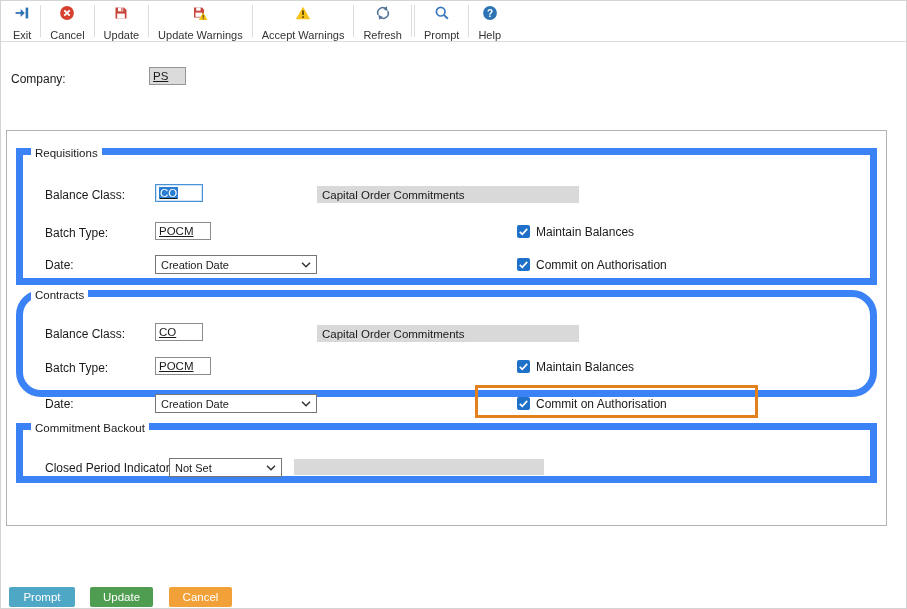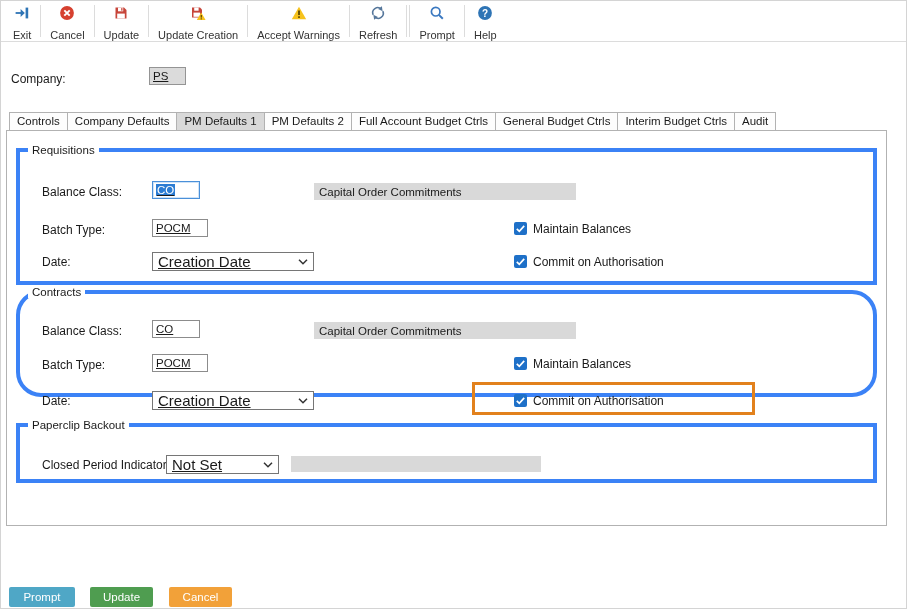--- a/index.html
+++ b/index.html
@@ -15,32 +15,32 @@
   .tb-sep { width:1px; background:#dcdcdc; margin:4px 1px; }
 
   .lbl { position:absolute; font-size:12px; white-space:nowrap; }
   .field { position:absolute; display:flex; align-items:center; font-size:11.5px; }
   .input { background:#fff; border:1px solid #8c8c8c; height:18px; padding:0 3px;text-decoration:underline; }
   .input.gray { background:#dbdbdb; border-color:#949494; }
   .input.focused { border:1px solid #4a90d9; box-shadow: inset 0 0 0 1px #cfe3f7; }
   .sel-highlight { background:#2b7cd3; color:#fff; padding:0 1px; }
   .readonly { background:#d9d9d9; height:17px; padding:0 5px; color:#1a1a1a;text-align:right; }
   .select { background:#fff; border:1px solid #767676; height:19px; padding:0 5px; display:flex; align-items:center; cursor:pointer; }
-  .sel-text { flex:1; font-size:15px; white-space:nowrap;text-decoration:underline; }
+  .sel-text { flex:1; font-size:11px; white-space:nowrap; }
   .chev { line-height:0; margin-left:4px; }
   .checkbox { position:absolute; width:13px; height:13px; line-height:0; cursor:pointer; }
   .cb-label { position:absolute; font-size:12px; white-space:nowrap; }
 
   
   .tabstrip { position:absolute; left:8px; top:111px; display:flex; z-index:2; }
   .tab { height:19px; line-height:17px; border:1px solid #b2b2b2; background:#fdfdfd; padding:0 7px; font-size:11.5px; margin-right:-1px; cursor:pointer; white-space:nowrap; }
   .tab.active { background:#d9d9d9; }
 
   .panel { position:absolute; left:5px; top:129px; width:881px; height:396px; border:1px solid #b2b2b2; background:#fff; }
-  .groupbox { position:absolute; border:4px solid #3b82f6; background:#fff; }
+  .groupbox { position:absolute; border:7px solid #3b82f6; background:#fff; }
   .gb-title { position:absolute; left:8px; top:-8px; background:#fff; padding:0 4px; font-size:11.5px; }
   .highlight-box { position:absolute; border:3px solid #e2811c; pointer-events:none; }
 
   .fbtn { position:absolute; top:586px; height:20px; border:0; border-radius:2px; color:#fff; font-size:11.5px; font-family:inherit; cursor:pointer; }
   .fbtn.prompt { left:8px; width:66px; background:#4fa7c6; }
   .fbtn.update { left:89px; width:63px; background:#4f9d50; }
   .fbtn.cancel { left:168px; width:63px; background:#f2a139; }
 </style>
 </head>
 <body>
@@ -81,21 +81,21 @@
 
     <div class="tb-item">
       <span class="tb-icon"><svg width="16" height="16" viewBox="0 0 16 16">
             <path d="M2 2.5 H10 L12 4.5 V12.5 H2 Z" fill="#c7453a"></path>
             <rect x="4.2" y="2.5" width="4.4" height="3.2" fill="#fff"></rect>
             <rect x="3.5" y="7.6" width="6.6" height="4.2" fill="#fff"></rect>
             <polygon points="11.2,7.5 15.6,15 6.8,15" fill="#f6c21c"></polygon>
             <rect x="10.7" y="10" width="1.1" height="2.6" fill="#4a3a00"></rect>
             <rect x="10.7" y="13.3" width="1.1" height="1.1" fill="#4a3a00"></rect>
           </svg></span>
-      <span class="tb-label">Update Creation</span>
+      <span class="tb-label">Update Warnings</span>
     </div>
     <div class="tb-sep"></div>
 
     <div class="tb-item">
       <span class="tb-icon"><svg width="16" height="16" viewBox="0 0 16 16">
             <polygon points="8,1.8 15.2,14.2 0.8,14.2" fill="#f6c21c"></polygon>
             <rect x="7.2" y="5.5" width="1.6" height="4.5" fill="#4a3a00"></rect>
             <rect x="7.2" y="11.3" width="1.6" height="1.6" fill="#4a3a00"></rect>
           </svg></span>
       <span class="tb-label">Accept Warnings</span>
@@ -131,30 +131,20 @@
           </svg></span>
       <span class="tb-label">Help</span>
     </div>
   </div>
 
   <span class="lbl" style="left:10px; top:71px;">Company:</span>
   <div class="field input gray" style="left:148px; top:66px; width:37px;">
     <span>PS</span>
   </div>
 
-  <div class="tabstrip">
-    <div class="tab">Controls</div>
-    <div class="tab">Company Defaults</div>
-    <div class="tab active">PM Defaults 1</div>
-    <div class="tab">PM Defaults 2</div>
-    <div class="tab">Full Account Budget Ctrls</div>
-    <div class="tab">General Budget Ctrls</div>
-    <div class="tab">Interim Budget Ctrls</div>
-    <div class="tab">Audit</div>
-  </div>
 
   <div class="panel">
 
     <div class="groupbox" style="left:9px; top:17px; width:861px; height:137px;">
       <span class="gb-title">Requisitions</span>
 
       <span class="lbl" style="left:22px; top:33px;">Balance Class:</span>
       <div class="field input focused" style="left:132px; top:29px; width:48px;">
         <span class="sel-highlight">CO</span>
       </div>
@@ -217,21 +207,21 @@
       <span class="checkbox" style="left:494px; top:100px;"><svg width="13" height="13" viewBox="0 0 13 13">
             <rect width="13" height="13" rx="2" fill="#1e70c8"></rect>
             <path d="M2.8 6.8 L5.3 9.3 L10.2 3.9" fill="none" stroke="#fff" stroke-width="1.7"></path>
           </svg></span>
       <span class="cb-label" style="left:513px; top:100px;">Commit on Authorisation</span>
 
       <div class="highlight-box" style="left:452px; top:88px; width:283px; height:33px;"></div>
     </div>
 
     <div class="groupbox" style="left:9px; top:292px; width:861px; height:60px;">
-      <span class="gb-title">Paperclip Backout</span>
+      <span class="gb-title">Commitment Backout</span>
 
       <span class="lbl" style="left:22px; top:31px;">Closed Period Indicator:</span>
       <div class="field select" style="left:146px; top:28px; width:113px;">
         <span class="sel-text">Not Set</span>
         <span class="chev"><svg width="10" height="6" viewBox="0 0 10 6">
               <path d="M1 0.8 L5 4.8 L9 0.8" fill="none" stroke="#333" stroke-width="1.5"></path>
             </svg></span>
       </div>
       <div class="field readonly" style="left:271px; top:29px; width:250px; height:16px;"></div>
     </div>

